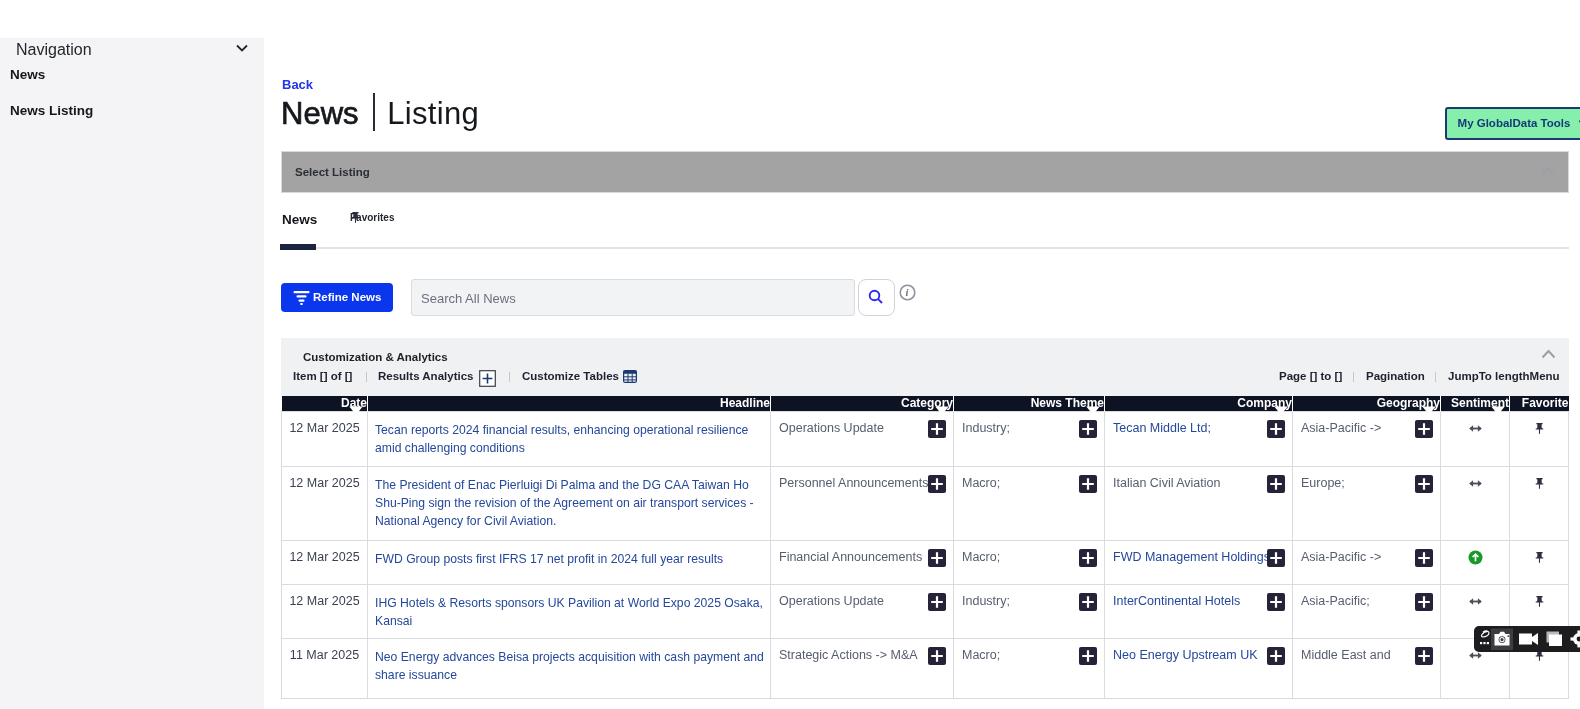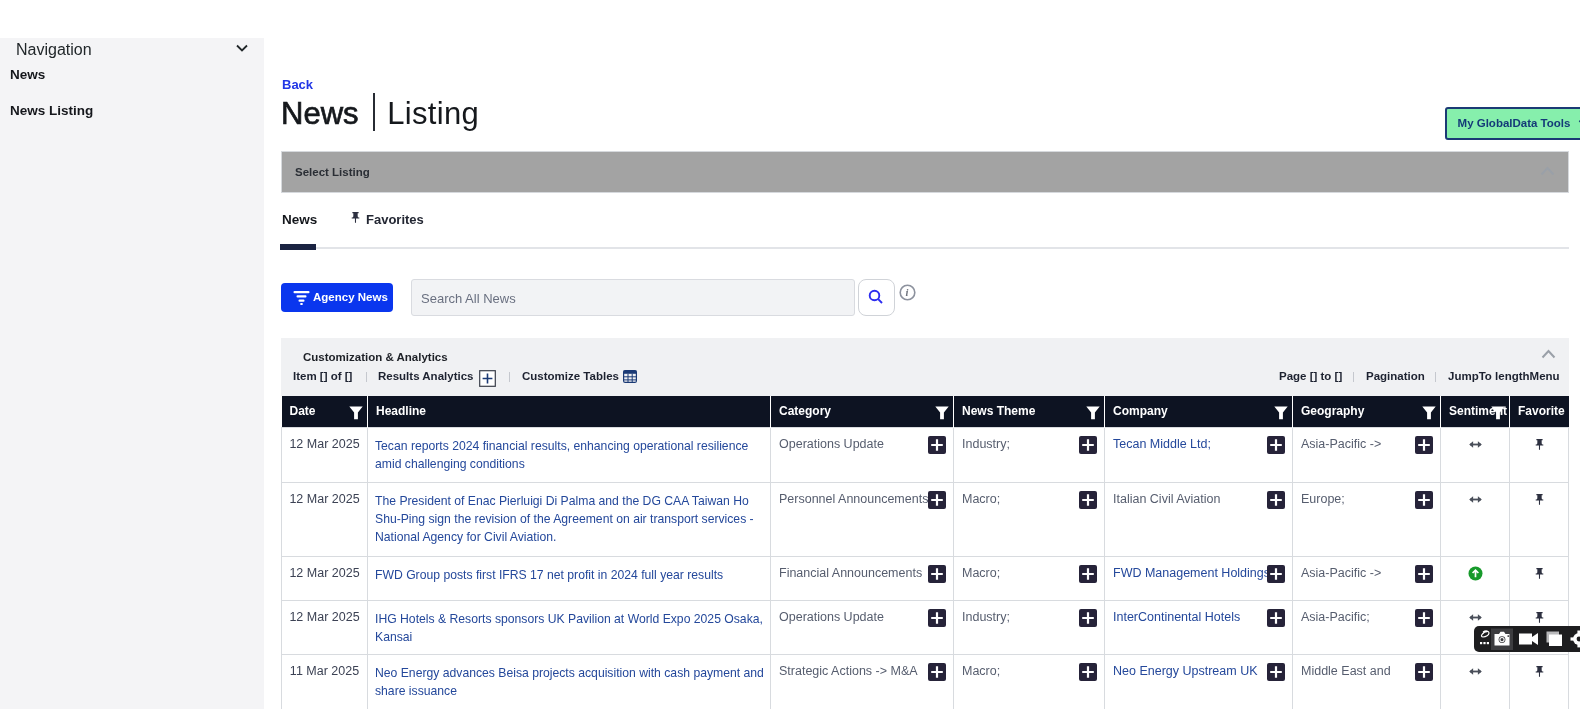--- a/index.html
+++ b/index.html
@@ -22,42 +22,42 @@
 #gdtools { position:absolute; left:1409px; top:107px; width:159px; height:33px; border:2px solid #1b3a75; border-radius:3px; background:#86efac; color:#143a78; font-size:11.5px; font-weight:bold; text-align:center; line-height:29px;margin-left:36px; }
 #gdtools svg { vertical-align:-1px; margin-left:8px; }
 
 #selListing { position:absolute; left:281px; top:151px; width:1288px; height:42px; border:1px solid #d6d9dd; background:#a3a3a3; }
 #selListing .lbl { position:absolute; left:13px; top:14px; font-size:11.5px; font-weight:bold; color:#2a2e35; }
 #selListing .chev { position:absolute; right:13px; top:14px; }
 
 
 #tabNews { position:absolute; left:282px; top:212px; font-size:13.5px; font-weight:bold; color:#14171c; }
 #tabFav { position:absolute; left:349px; top:210px; }
-#tabFavTxt { position:absolute; left:366px; top:212px; font-size:13px; font-weight:600; color:#232733; }
+#tabFavTxt { position:absolute; left:350px; top:212px; font-size:10px; font-weight:600; color:#232733; }
 #tabLine { position:absolute; left:280px; top:247px; width:1289px; height:2px; background:#e2e4e8; }
 #tabBar { position:absolute; left:280px; top:244px; width:36px; height:5.5px; background:#1a2342; }
 
 
 #refine { position:absolute; left:281px; top:283px; width:112px; height:29px; background:#0a36ee; border-radius:4px; color:#fff; font-size:11.5px; font-weight:bold; white-space:nowrap; }
 #refine .ic { position:absolute; left:12px; top:7px; }
 #refine .t { position:absolute; left:32px; top:8px; }
 #searchbox { position:absolute; left:411px; top:279px; width:444px; height:37px; background:#f2f3f5; border:1px solid #d9dbe0; border-radius:3px; }
 #searchbox .ph { position:absolute; left:9px; top:11px; font-size:13px; color:#6a7080; }
 #searchbtn { position:absolute; left:858px; top:279px; width:37px; height:37px; background:#fff; border:1px solid #d0d3d8; border-radius:8px; }
 #infoicon { position:absolute; left:899px; top:284px; }
 
 
 #custpanel { position:absolute; left:281px; top:338px; width:1288px; height:58px; background:#f0f1f3; }
 #custpanel .title { position:absolute; left:22px; top:13px; font-size:11.5px; font-weight:bold; color:#1d2026; }
 .crow { position:absolute; top:32px; font-size:11.5px; font-weight:bold; color:#1d2230; white-space:nowrap; }
 #custchev { position:absolute; right:13px; top:11px; }
 
 
 #tbl { position:absolute; left:281px; top:396px; border-collapse:collapse; table-layout:fixed; width:1287px; }
-#tbl th { background:#0d1322; color:#fff; font-size:12px; font-weight:bold; text-align:left; height:31px; padding:0 0 0 8px; border-right:1.5px solid #fff; position:relative; }
+#tbl th { background:#0d1322; color:#fff; font-size:12px; font-weight:bold; text-align:right; height:15px; padding:0 0 0 8px; border-right:1.5px solid #fff; position:relative; }
 #tbl th:last-child { border-right:none; }
 #tbl td { border:1px solid #d8dbdf; vertical-align:top; font-size:12.5px; padding:9px 0 0 0; position:relative; }
 #tbl td.date { text-align:center; color:#3c4254; font-size:12.5px; }
 #tbl td.hl { color:#24489b; padding-left:7px; padding-right:2px; line-height:18.2px; font-size:12.2px; }
 #tbl td.cat, #tbl td.geo, #tbl td.th2 { color:#565d6e; padding-left:8px; }
 #tbl td.co { color:#24489b; padding-left:8px; }
 #tbl td.co.gray { color:#565d6e; }
 th .funnel { position:absolute; right:4px; top:10px; }
 .plusbtn { position:absolute; right:7px; top:8px; width:18px; height:18px; background:#262339; border-radius:2px; }
 .plusbtn svg { position:absolute; left:0; top:0; }
@@ -102,21 +102,21 @@
 
 <div id="refine">
   <svg class="ic" width="17" height="15" viewBox="0 0 17 15">
       <g fill="#fff">
         <rect x="0.5" y="1" width="16" height="2.2" rx="1"></rect>
         <rect x="3.5" y="5.3" width="10" height="2.2" rx="1"></rect>
         <rect x="5.5" y="9.6" width="6" height="2.2" rx="1"></rect>
         <rect x="7.2" y="13" width="2.6" height="2" rx="0.8"></rect>
       </g>
     </svg>
-  <span class="t">Agency News</span>
+  <span class="t">Refine News</span>
 </div>
 <div id="searchbox">
     <span class="ph">Search All News</span>
   </div>
 <div id="searchbtn">
     <svg width="18" height="18" viewBox="0 0 18 18" style="position:absolute;left:8px;top:8px;">
       <circle cx="7.5" cy="7.5" r="4.8" stroke="#2c2cf0" stroke-width="1.9" fill="none"></circle>
       <path d="M11.2 11.2 L15 15" stroke="#2c2cf0" stroke-width="1.9"></path>
     </svg>
   </div>

